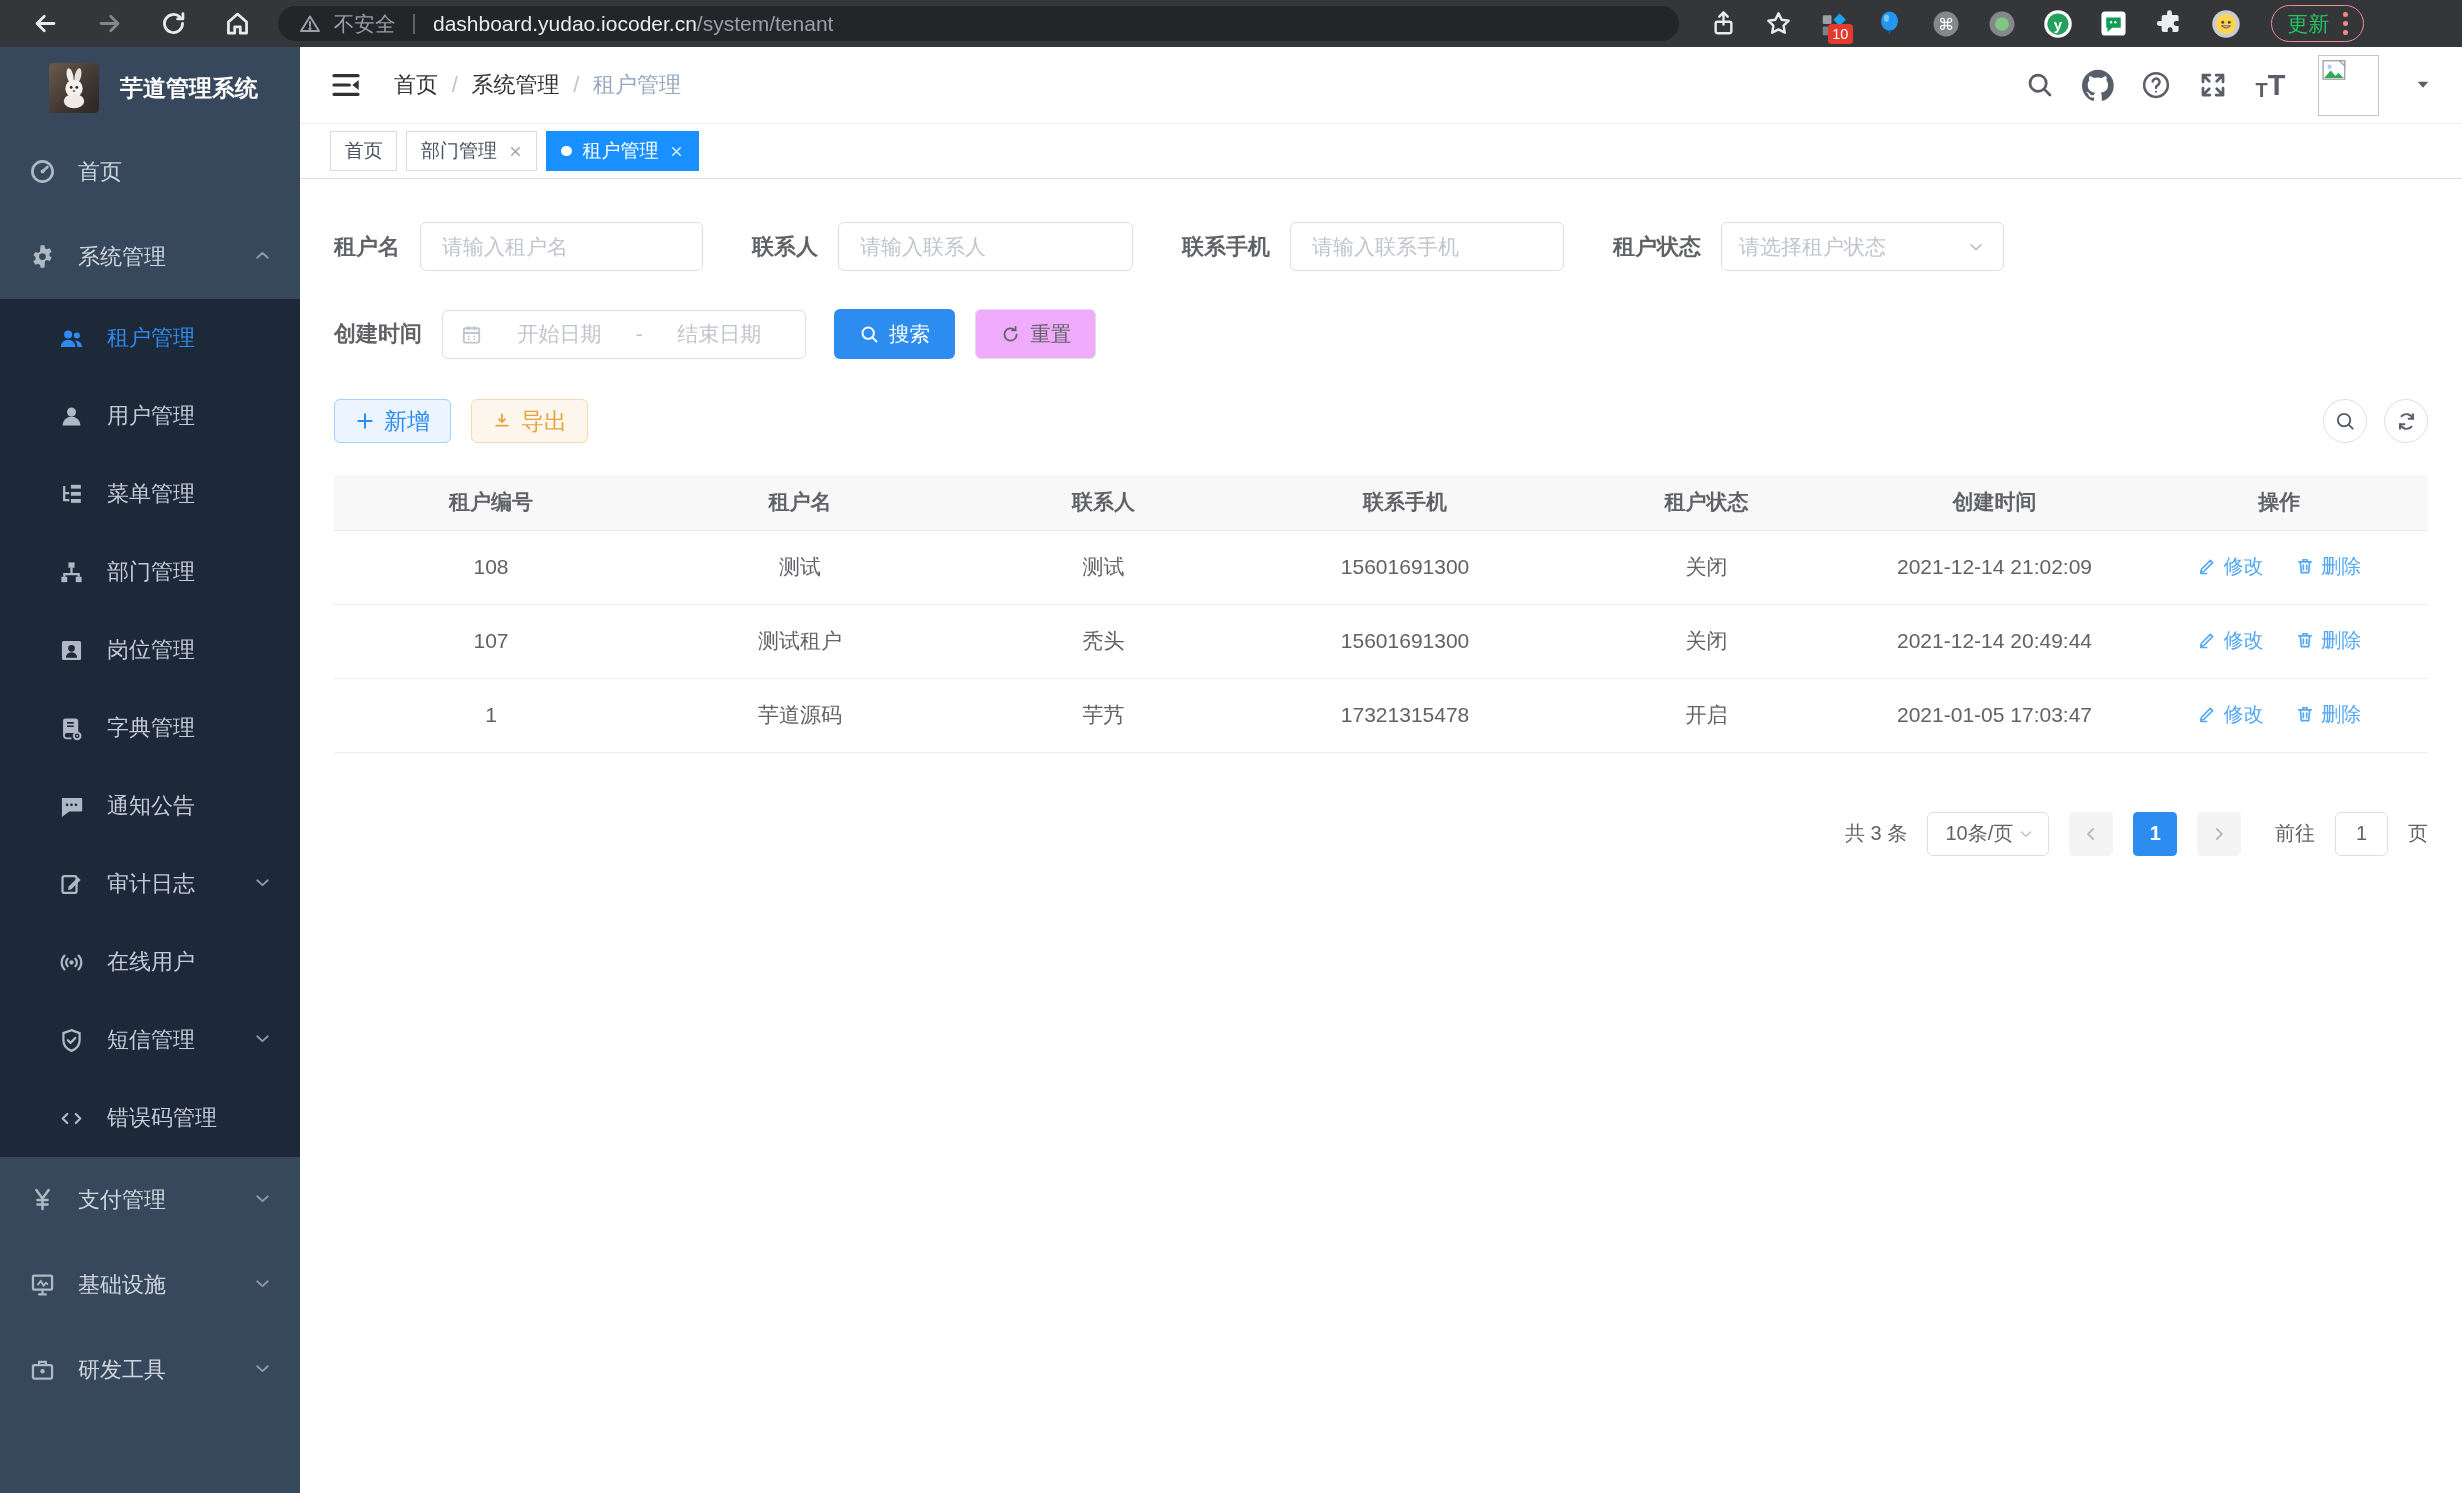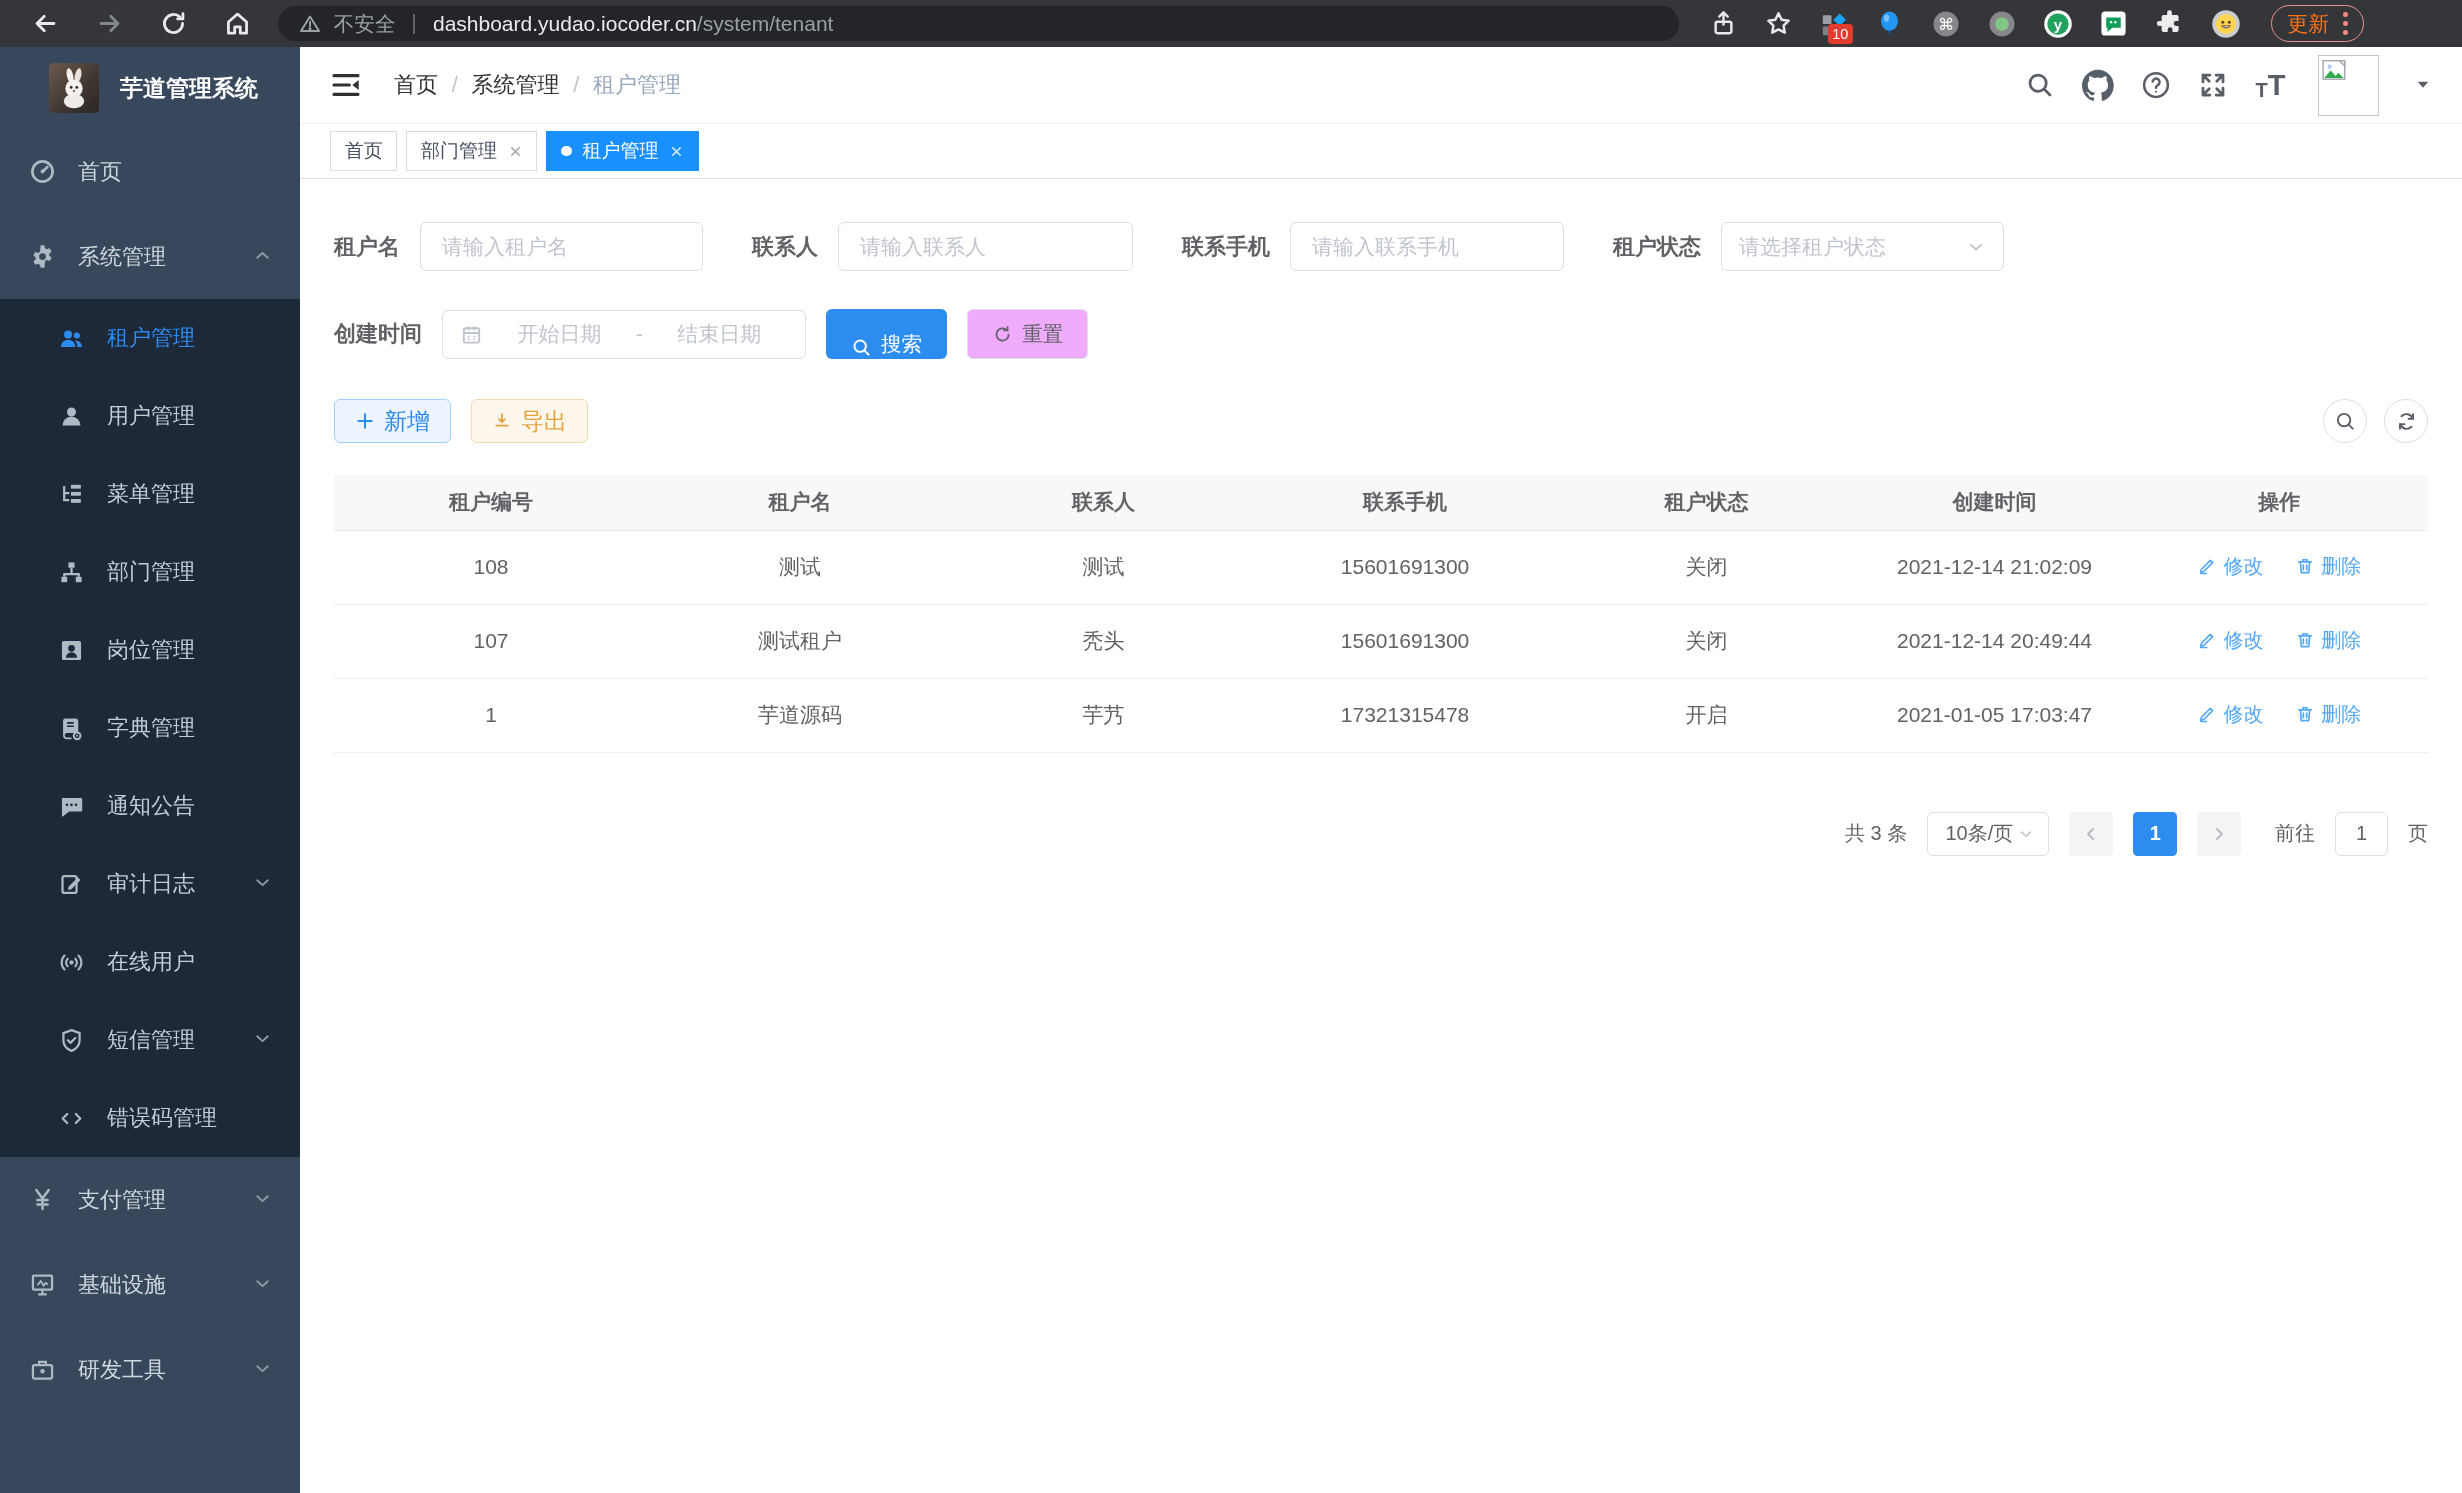--- a/index.html
+++ b/index.html
@@ -15,21 +15,21 @@
   .omni-sep { width:1.5px; height:20px; background:#5f6368; margin:0 6px; }
   .omni-insecure { color:#9aa0a6; font-size:20.6px; }
   .omni-host { color:#e8eaed; font-size:21px; }
   .omni-path { color:#9aa0a6; font-size:21px; }
   .chrome-right { display:flex; align-items:center; gap:26px; margin-left:30px; }
   .ext { position:relative; width:30px; height:30px; display:flex; align-items:center; justify-content:center; }
   .ext-badge { position:absolute; left:9px; top:15px; background:#e33b2e; color:#fff;
     font-size:14.5px; line-height:20px; padding:0 4.6px; border-radius:3.8px; }
   .update-pill { display:flex; align-items:center; gap:13.7px; border:1.5px solid #ec928c;
     border-radius:20px; height:37px; padding:0 15px; margin-left:4.6px; }
-  .update-label { color:#f97316; font-size:21px; }
+  .update-label { color:#22c55e; font-size:21px; }
   .kebab { display:flex; flex-direction:column; gap:4.6px; }
   .kebab i { width:4.6px; height:4.6px; border-radius:50%; background:#f28b82; }
 
   
   .app { display:flex; height:1447px; }
 
   
   .sidebar { width:300px; background:#37485c; color:#c3cbd6; flex:none; display:flex; flex-direction:column; }
   .logo-row { height:82px; display:flex; align-items:center; padding-left:49px; gap:21px; }
   .logo-img { width:50px; height:50px; border-radius:4.6px; flex:none;
@@ -82,21 +82,21 @@
   .f-group { display:flex; align-items:center; }
   .f-select { height:49px; border:1.5px solid #dcdfe6; border-radius:6px; display:flex; align-items:center;
     padding:0 17px; width:283px; color:#c0c4cc; font-size:21px; cursor:pointer; background:#fff; }
   .f-select .sel-text { flex:1; }
   .daterange { height:49px; width:364px; border:1.5px solid #dcdfe6; border-radius:6px;
     display:flex; align-items:center; padding:0 17px; gap:7.6px; background:#fff; cursor:pointer; }
   .daterange .dr-ph { color:#c0c4cc; font-size:21px; flex:1; text-align:center; }
   .daterange .dr-sep { color:#c0c4cc; font-size:21px; }
   .btn { height:50px; border-radius:6px; display:inline-flex; align-items:center; justify-content:center;
     gap:9px; font-size:20.6px; cursor:pointer; border:1.5px solid transparent; padding:0 24px; }
-  .btn-primary { background:#2d8cf0; color:#fff; margin-left:20px;align-items:flex-end; }
+  .btn-primary { background:#2d8cf0; color:#fff; margin-left:28px; }
   .btn-plain { background:#f0abfc; color:#606266; border-color:#dcdfe6; margin-left:20px; }
   .toolbar-row { display:flex; align-items:center; margin-top:40px; }
   .btn-mini { height:44px; font-size:23px; padding:0 20px; }
   .btn-add { background:#ecf5ff; border-color:#a3d0fd; color:#2d8cf0; }
   .btn-export { background:#fdf6ec; border-color:#f5dab1; color:#e6a23c; margin-left:20px; }
   .toolbar-right { margin-left:auto; display:flex; gap:17px; }
   .circle-btn { width:44px; height:44px; border-radius:50%; border:1.5px solid #dcdfe6; background:#fff;
     display:flex; align-items:center; justify-content:center; color:#5a5e66; cursor:pointer; }
 
   table.grid { width:100%; border-collapse:collapse; margin-top:32px; table-layout:fixed; }

